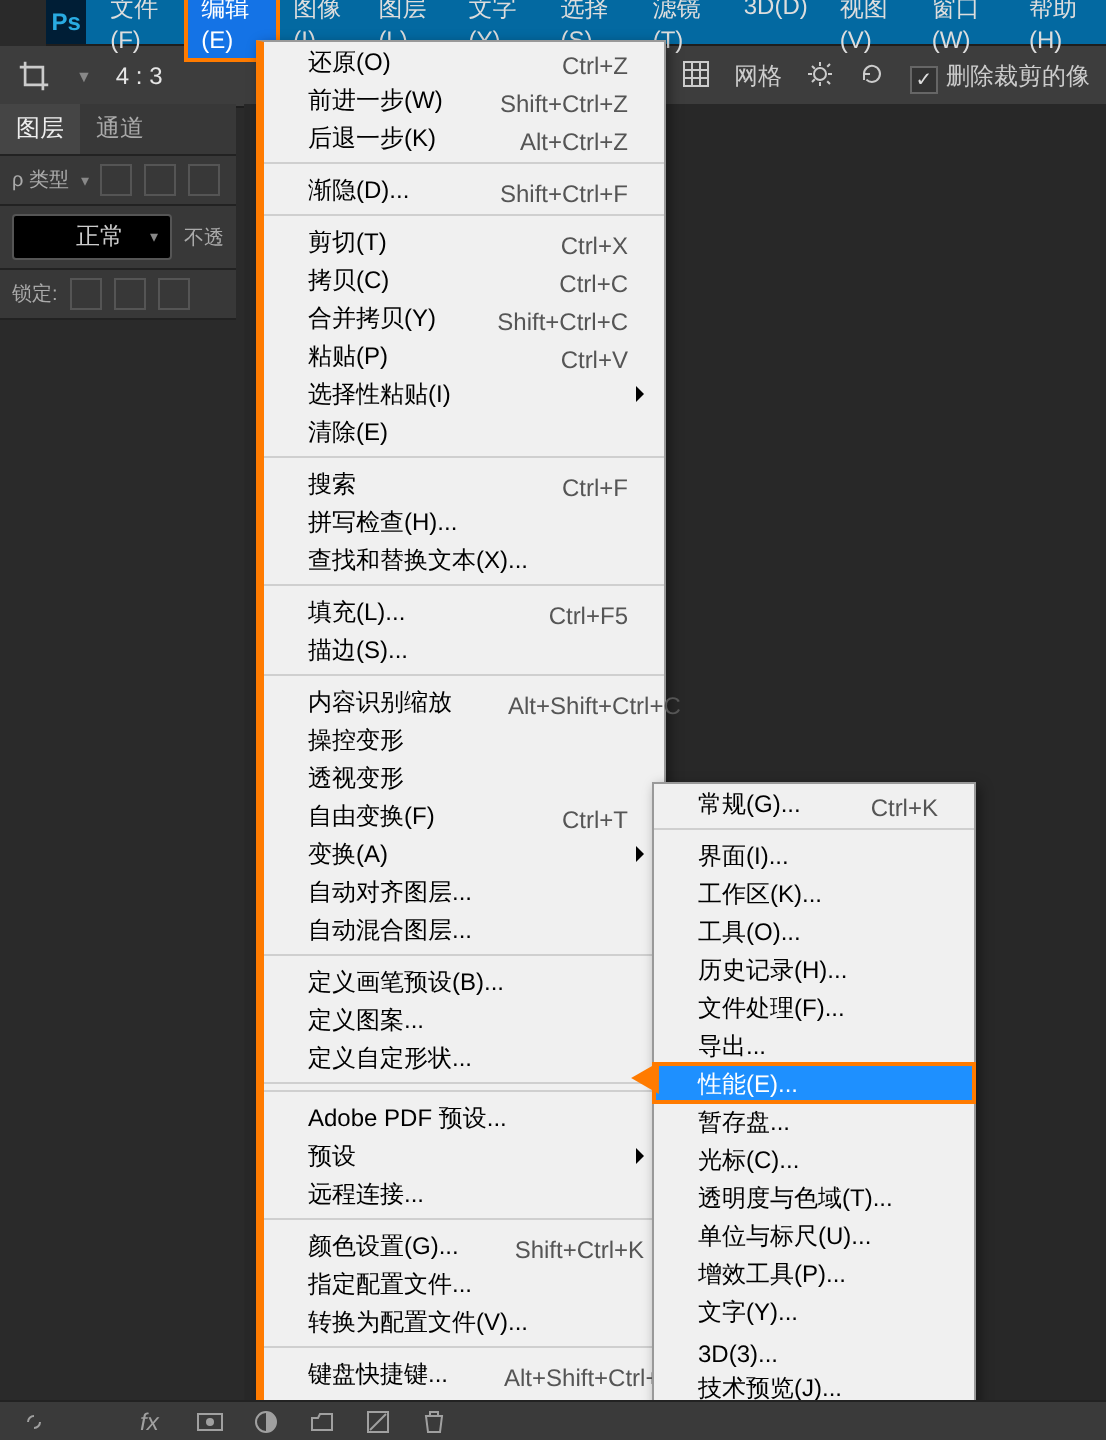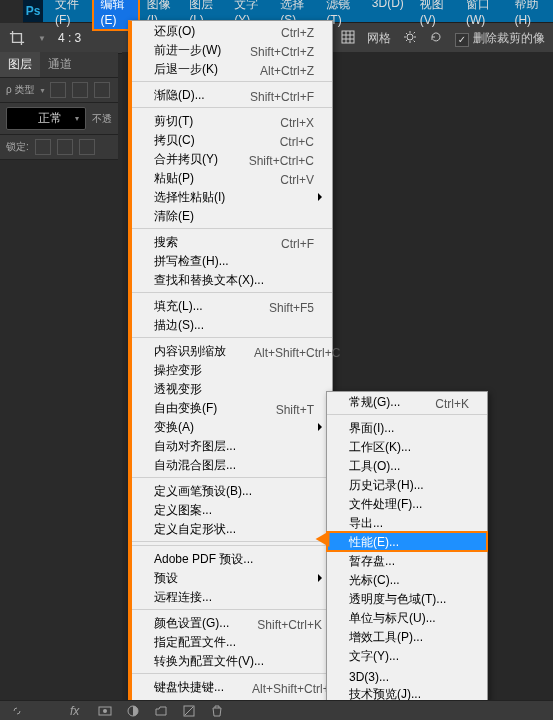--- a/index.html
+++ b/index.html
@@ -174,39 +174,39 @@
       </div>
       <div class="row">
         <span class="lbl">拼写检查(H)...</span>
       </div>
       <div class="row">
         <span class="lbl">查找和替换文本(X)...</span>
       </div>
       <div class="sepln"></div>
       <div class="row">
         <span class="lbl">填充(L)...</span>
-        <span class="sc">Shift+F5</span>
+        <span class="sc">Ctrl+F5</span>
       </div>
       <div class="row">
         <span class="lbl">描边(S)...</span>
       </div>
       <div class="sepln"></div>
       <div class="row">
         <span class="lbl">内容识别缩放</span>
         <span class="sc">Alt+Shift+Ctrl+C</span>
       </div>
       <div class="row">
         <span class="lbl">操控变形</span>
       </div>
       <div class="row">
         <span class="lbl">透视变形</span>
       </div>
       <div class="row">
         <span class="lbl">自由变换(F)</span>
-        <span class="sc">Shift+T</span>
+        <span class="sc">Ctrl+T</span>
       </div>
       <div class="row sub">
         <span class="lbl">变换(A)</span>
       </div>
       <div class="row">
         <span class="lbl">自动对齐图层...</span>
       </div>
       <div class="row">
         <span class="lbl">自动混合图层...</span>
       </div>

